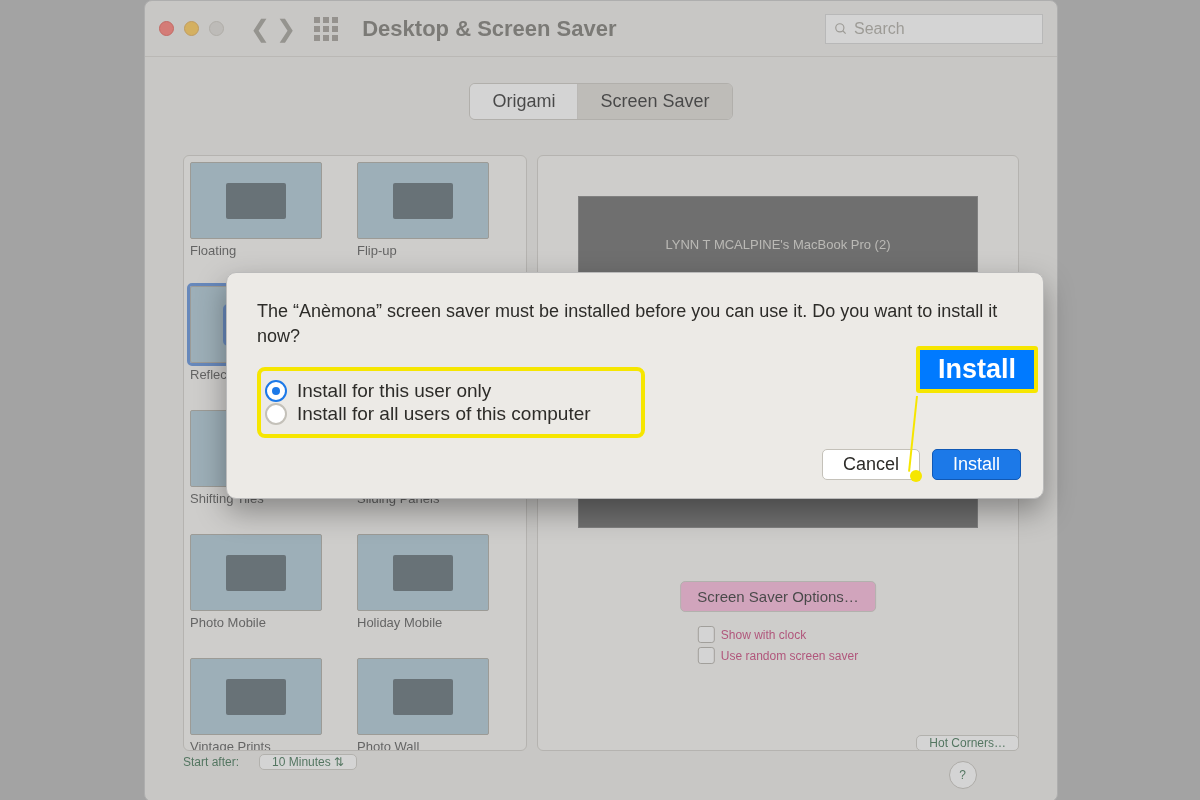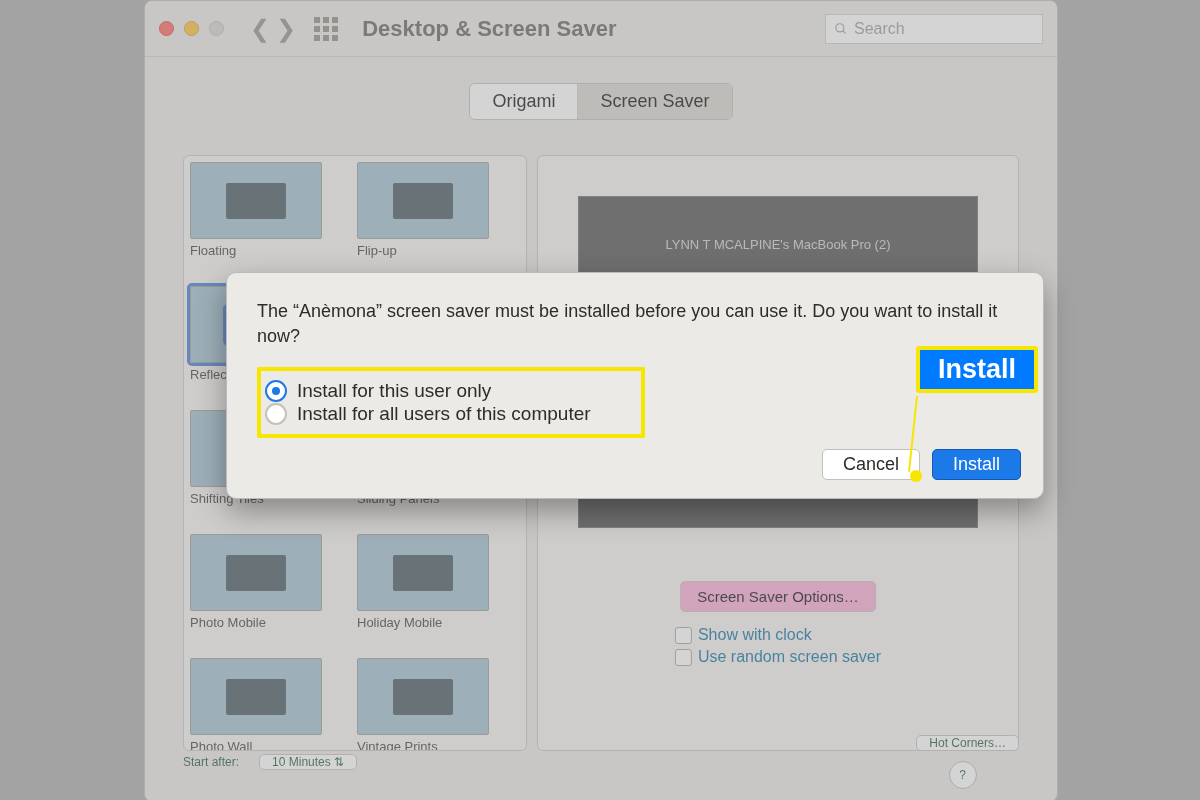--- a/index.html
+++ b/index.html
@@ -37,39 +37,39 @@
   .thumb.inner{background:#3b4d56;width:60px;height:36px;border:none;}
   .tlabel{font-size:13px;margin-top:4px;color:#333;}
   .thumbwrap.sel .thumb{outline:3px solid #3a76d2;}
 
   .preview{flex:1;border:1px solid #c7c4bd;border-radius:6px;background:#f4f2ee;position:relative;}
   .monitor{position:absolute;left:40px;right:40px;top:40px;height:290px;background:#484848;
     border:1px solid #666;display:flex;align-items:flex-start;justify-content:center;
     padding-top:40px;color:#d0cec7;font-size:13px;}
   .ssoptions{position:absolute;left:50%;transform:translateX(-50%);top:425px;font-size:15px;
     background:#f9a8d4;border:1px solid #c2bfb8;border-radius:5px;padding:6px 16px;}
-  .check-group{position:absolute;top:470px;left:50%;transform:translateX(-50%);font-size:16px;color:#0369a1;}
+  .check-group{position:absolute;top:470px;left:50%;transform:translateX(-50%);font-size:12px;color:#be185d;}
   .check-group label{display:flex;align-items:center;gap:6px;margin-bottom:4px;}
   .ck{width:15px;height:15px;border:1px solid #a39f97;border-radius:3px;background:#fff;}
 
   .footer{position:absolute;left:38px;right:38px;bottom:12px;display:flex;align-items:center;
     font-size:12px;color:#14532d;}
   .footer .sa{margin-right:10px;}
   .footer .right{margin-left:auto;display:flex;gap:10px;align-items:center;flex-direction:column;}
   .pill{background:#fff;border:1px solid #c2bfb8;border-radius:5px;padding:0 12px;margin-left:10px;}
   .qmark{width:26px;height:26px;border:1px solid #b8b5ad;border-radius:50%;display:flex;
     align-items:center;justify-content:center;background:#fff;}
 
   .dim{position:absolute;inset:0;background:rgba(160,160,160,0.45);}
 
   .dialog{position:absolute;left:226px;top:272px;width:756px;background:#eceae6;border-radius:10px;
     border:1px solid #bbb;box-shadow:0 12px 30px rgba(0,0,0,0.35);padding:26px 30px 60px 30px;
     font-size:18px;color:#2d2c29;}
   .dialog .msg{line-height:1.4;margin-bottom:18px;}
-  .radiogrp{display:inline-block;border:4px solid #f6e600;border-radius:1px;padding:8px 50px 8px 4px;}
+  .radiogrp{display:inline-block;border:4px solid #f6e600;border-radius:8px;padding:8px 50px 8px 4px;}
   .radiogrp label{display:flex;align-items:center;gap:10px;font-size:19px;margin:1px 0;}
   .radio{width:18px;height:18px;border:2px solid #c4c1b9;border-radius:50%;background:#fff;
     display:flex;align-items:center;justify-content:center;}
   .radio.on{border-color:#1c79e8;}
   .radio.on::after{content:"";width:8px;height:8px;border-radius:50%;background:#1c79e8;}
   .dlg-buttons{position:absolute;right:22px;bottom:18px;display:flex;gap:12px;}
   .btn{font-size:18px;padding:4px 20px;border-radius:5px;border:1px solid #c4c1b9;background:#fff;}
   .btn.primary{background:#1c79e8;color:#fff;border-color:#1159b5;}
 
   .callout{position:absolute;left:916px;top:346px;background:#007aff;color:#fff;font-size:27px;
@@ -168,27 +168,27 @@
           <div class="thumbwrap">
             <div class="thumb">
               <div class="thumb inner"></div>
             </div>
             <div class="tlabel">Holiday Mobile</div>
           </div>
           <div class="thumbwrap">
             <div class="thumb">
               <div class="thumb inner"></div>
             </div>
+            <div class="tlabel">Vintage Prints</div>
+          </div>
+          <div class="thumbwrap">
+            <div class="thumb">
+              <div class="thumb inner"></div>
+            </div>
             <div class="tlabel">Photo Wall</div>
-          </div>
-          <div class="thumbwrap">
-            <div class="thumb">
-              <div class="thumb inner"></div>
-            </div>
-            <div class="tlabel">Vintage Prints</div>
           </div>
         </div>
       <div class="preview">
         <div class="monitor">
           <span>LYNN T MCALPINE's MacBook Pro (2)</span>
         </div>
         <div class="ssoptions">Screen Saver Options…</div>
         <div class="check-group">
           <label>
               <span class="ck"></span>

